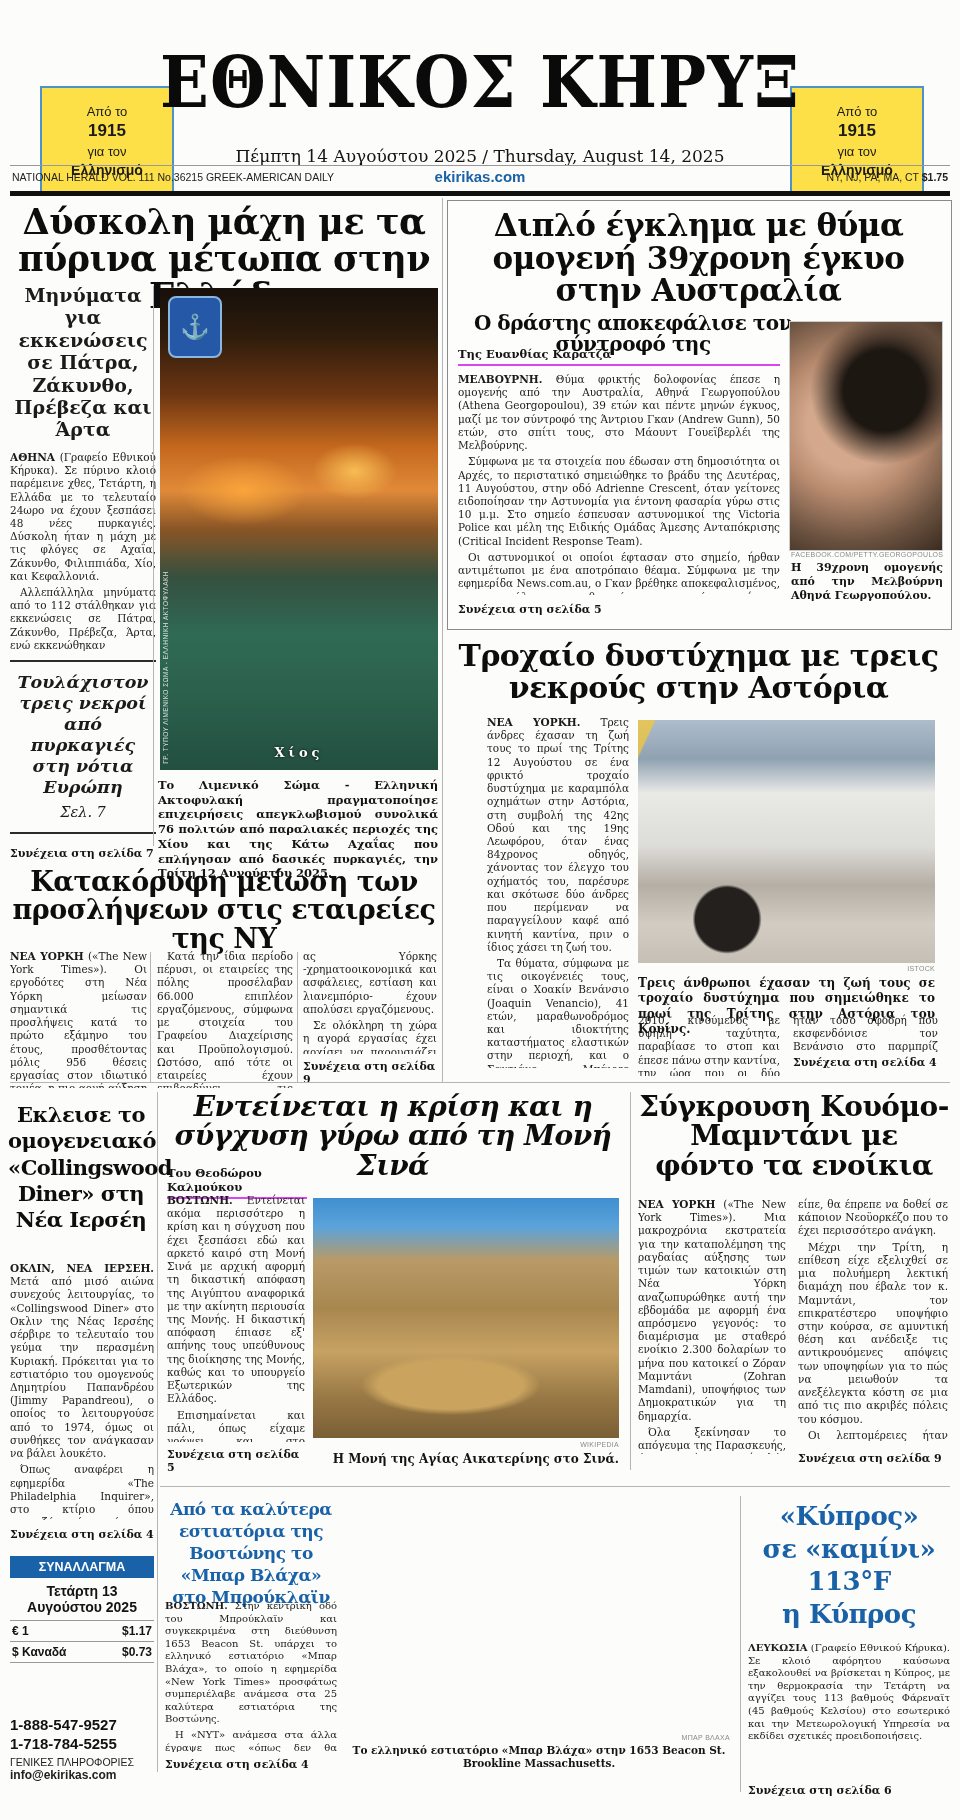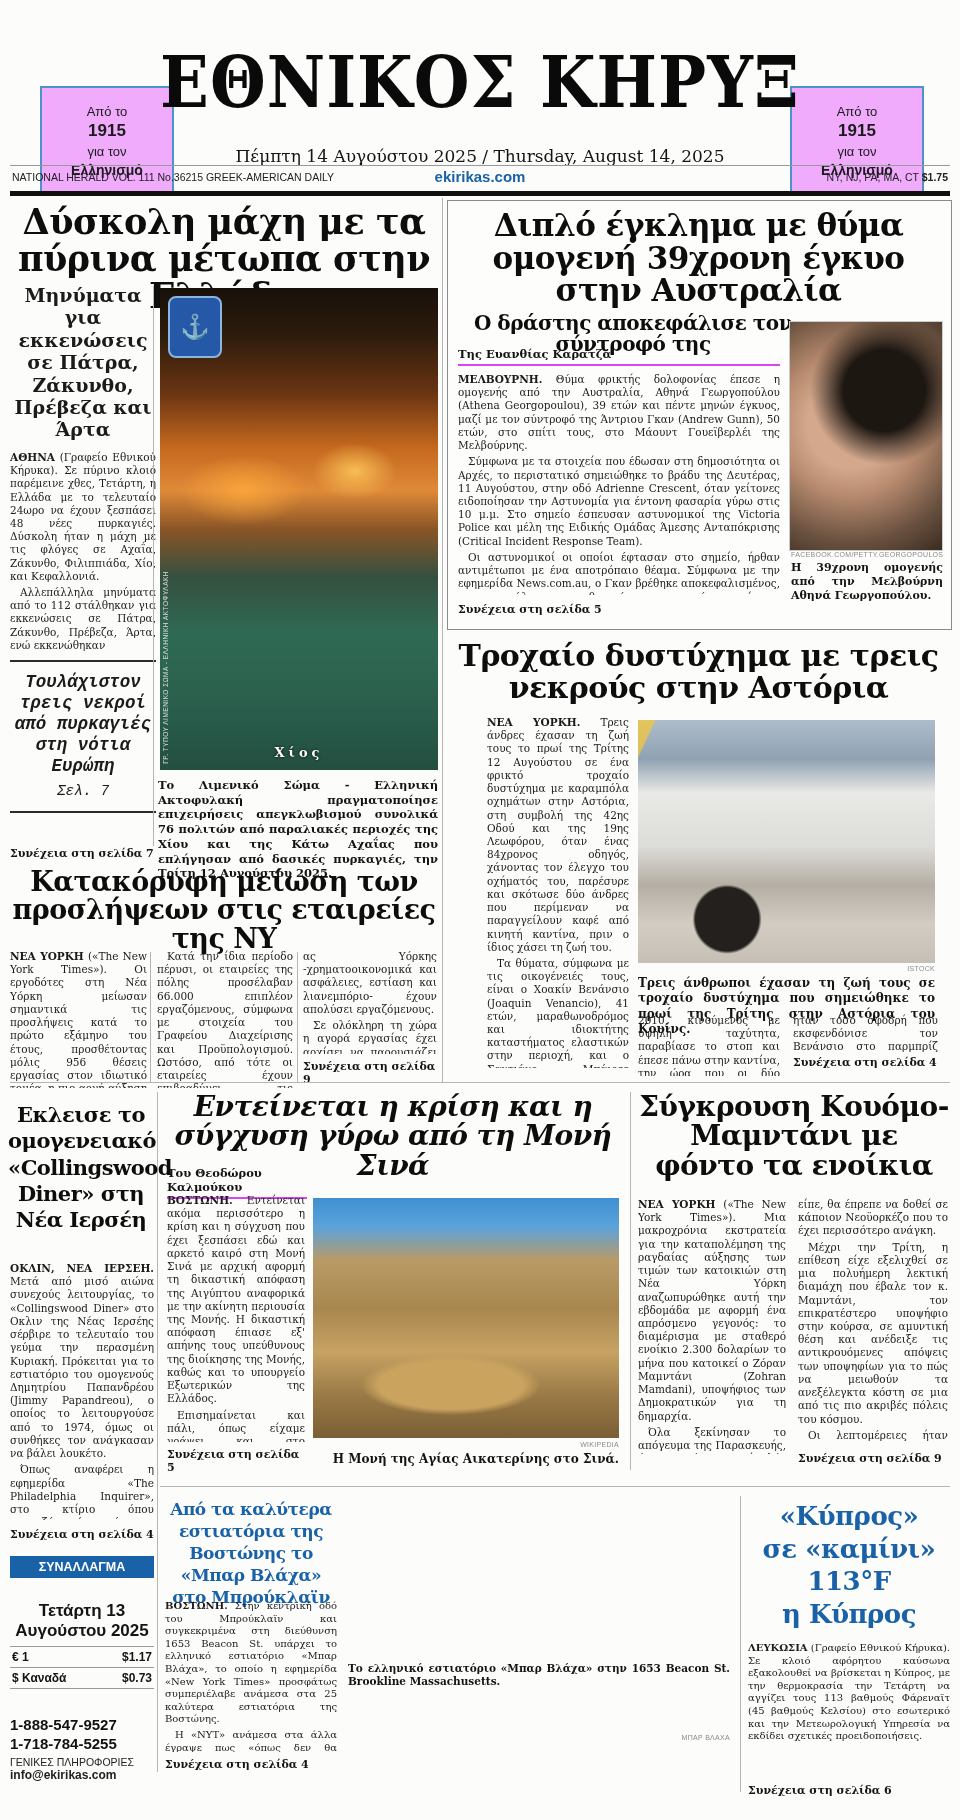--- a/index.html
+++ b/index.html
@@ -14,28 +14,28 @@
   .body-txt p{margin:0 0 3px;text-indent:10px;}
   .body-txt p.first{text-indent:0;}
   .lead{font-weight:bold;}
   .cont{font-weight:bold;font-size:11px;font-family:"DejaVu Serif",serif;}
   .caption{font-weight:bold;font-size:11.5px;line-height:1.28;text-align:justify;font-family:"DejaVu Serif",serif;}
   .credit{font-family:"Liberation Sans",sans-serif;font-size:7px;color:#8a8a8a;text-align:right;letter-spacing:.3px;}
   .byline{font-weight:bold;font-size:11.5px;border-bottom:2px solid #d946ef;padding-bottom:3px;}
   .vrule{position:absolute;width:1px;background:var(--rule);}
   .hrule{position:absolute;height:1px;background:var(--rule);}
   .blackbar{position:absolute;background:#101010;}
-  .badge{position:absolute;width:130px;height:106px;border:2px solid #4b93c8;background:#f0abfc;
+  .badge{position:absolute;width:130px;height:106px;border:2px solid #4b93c8;background:#fde047;
          display:flex;flex-direction:column;justify-content:center;align-items:center;
          font-family:"Liberation Sans",sans-serif;color:#1b1b1b;line-height:1.35;}
   .badge .b1{font-size:13px;} .badge .b2{font-size:17px;font-weight:bold;} .badge .b4{font-size:14px;font-weight:bold;}
   .masthead-title{font-size:64px;font-weight:bold;letter-spacing:1px;text-align:center;line-height:1;
                   font-family:"DejaVu Serif",serif;color:#0a0a0a;transform:scaleY(1.12);}
   .promo-box{border-top:2px solid #2b2b2b;border-bottom:2px solid #2b2b2b;margin:8px 0;padding:10px 2px;
-             font-style:italic;font-weight:bold;font-size:17.5px;line-height:1.2;text-align:center;text-indent:0;font-family:Liberation Mono, monospace;}
+             font-style:italic;font-weight:bold;font-size:17.5px;line-height:1.2;text-align:center;text-indent:0;}
   .promo-box .pg{font-size:14.5px;font-weight:normal;display:block;margin-top:6px;}
   .subhead-sm{font-weight:bold;font-size:19px;line-height:1.18;text-align:center;margin-bottom:10px;}
   .sect-head{background:var(--blue);color:#fff;font-family:"Liberation Sans",sans-serif;font-weight:bold;
              font-size:12.5px;text-align:center;padding:4px 0;}
   .fx-row{display:flex;justify-content:space-between;font-family:"Liberation Sans",sans-serif;
           font-size:12px;font-weight:bold;padding:3px 2px;border-bottom:1px solid #999;}
   .wx-row{font-family:"Liberation Sans",sans-serif;font-size:10.5px;line-height:1.55;color:#333;}
   .wx-row b{color:#111;}
   .photo{position:absolute;overflow:hidden;}
   .photo-fire{background:
@@ -172,21 +172,21 @@
 
   <div class="abs hl" style="left:8px;top:1102px;width:146px;font-size:21px;line-height:1.25;">Εκλεισε το ομογενειακό «Collingswood Diner» στη Νέα Ιερσέη</div>
   <div class="abs body-txt clip" style="left:10px;top:1262px;width:144px;height:258px;">
     <p class="first"><span class="lead">ΟΚΛΙΝ, ΝΕΑ ΙΕΡΣΕΗ.</span><span> Μετά από μισό αιώνα συνεχούς λειτουργίας, το «Collingswood Diner» στο Οκλιν της Νέας Ιερσέης σέρβιρε το τελευταίο του γεύμα την περασμένη Κυριακή. Πρόκειται για το εστιατόριο του ομογενούς Δημητρίου Παπανδρέου (Jimmy Papandreou), ο οποίος το λειτουργούσε από το 1974, όμως οι συνθήκες τον ανάγκασαν να βάλει λουκέτο.</span></p>
     <p>Όπως αναφέρει η εφημερίδα «The Philadelphia Inquirer», στο κτίριο όπου στεγαζόταν έως πρόσφατα το ομογενειακό εστιατόριο, στην συμβολή των λεωφόρων White Horse Pike και Route 130, πρόκειται σύντομα να λειτουργήσει κατάστημα πώλησης κάνναβης, καταδεικνύοντας μια νέα επιχειρηματική πραγματικότητα που αναδύεται για τα καλά στις συνοικίες της Νέας Ιερσέης.</p>
   </div>
   <div class="abs cont" style="left:10px;top:1528px;width:144px;">Συνέχεια στη σελίδα 4</div>
 
   <div class="abs" style="left:10px;top:1556px;width:144px;">
     <div class="sect-head">ΣΥΝΑΛΛΑΓΜΑ</div>
-    <div class="sans" style="font-size:17px;font-weight:bold;text-align:center;padding:5px 0;margin-top:18px;">Τετάρτη 13 Αυγούστου 2025</div>
+    <div class="sans" style="font-size:14px;font-weight:bold;text-align:center;padding:5px 0;">Τετάρτη 13 Αυγούστου 2025</div>
     <div class="fx-row" style="border-top:1px solid #999;">
       <span>€ 1</span>
       <span>$1.17</span>
     </div>
     <div class="fx-row">
       <span>$ Καναδά</span>
       <span>$0.73</span>
     </div>
   </div>
 
@@ -227,21 +227,21 @@
   <div class="vrule" style="left:740px;top:1496px;height:296px;"></div>
 
   <div class="abs hl blue" style="left:165px;top:1498px;width:172px;font-size:17px;line-height:1.3;">Από τα καλύτερα εστιατόρια της Βοστώνης το «Μπαρ Βλάχα» στο Μπρούκλαϊν</div>
   <div class="abs body-txt clip" style="left:165px;top:1600px;width:172px;height:152px;font-size:10px;">
     <p class="first"><span class="lead">ΒΟΣΤΩΝΗ.</span><span> Στην κεντρική οδό του Μπρούκλαϊν και συγκεκριμένα στη διεύθυνση 1653 Beacon St. υπάρχει το ελληνικό εστιατόριο «Μπαρ Βλάχα», το οποίο η εφημερίδα «New York Times» προσφάτως συμπεριέλαβε ανάμεσα στα 25 καλύτερα εστιατόρια της Βοστώνης.</span></p>
     <p>Η «ΝΥΤ» ανάμεσα στα άλλα έγραψε πως «όπως δεν θα βρίσκατε σπαγγέτι αλά πουτανέσκα στη Βενετία, έτσι και στο ελληνικό μενού του 'Μπαρ Βλάχα' δεν θα υπάρξει σπανακόπιτα ή σουβλάκι. Το εστιατόριο αφηγείται την ιστορία των Ελληνόβλαχων».</p>
   </div>
   <div class="abs cont" style="left:165px;top:1758px;width:172px;">Συνέχεια στη σελίδα 4</div>
   <div class="photo photo-patio" style="left:348px;top:1498px;width:382px;height:234px;"></div>
   <div class="abs credit" style="left:348px;top:1734px;width:382px;">ΜΠΑΡ ΒΛΑΧΑ</div>
-  <div class="abs caption" style="left:348px;top:1662px;width:382px;font-size:10.5px;">Το ελληνικό εστιατόριο «Μπαρ Βλάχα» στην 1653 Beacon St. Brookline Massachusetts.</div>
+  <div class="abs caption" style="left:348px;top:1744px;width:382px;font-size:10.5px;text-align:center;">Το ελληνικό εστιατόριο «Μπαρ Βλάχα» στην 1653 Beacon St. Brookline Massachusetts.</div>
 
   <div class="abs hl blue" style="left:748px;top:1500px;width:202px;font-size:26px;line-height:1.25;">
     <div>«Κύπρος»</div>
     <div>σε «καμίνι»</div>
     <div>113°F</div>
     <div>η Κύπρος</div>
   </div>
   <div class="abs body-txt clip" style="left:748px;top:1642px;width:202px;height:136px;font-size:10px;">
     <p class="first"><span class="lead">ΛΕΥΚΩΣΙΑ</span><span> (Γραφείο Εθνικού Κήρυκα). Σε κλοιό αφόρητου καύσωνα εξακολουθεί να βρίσκεται η Κύπρος, με την θερμοκρασία την Τετάρτη να αγγίζει τους 113 βαθμούς Φάρεναϊτ (45 βαθμούς Κελσίου) στο εσωτερικό και την Μετεωρολογική Υπηρεσία να εκδίδει σχετικές προειδοποιήσεις.</span></p>
   </div>

